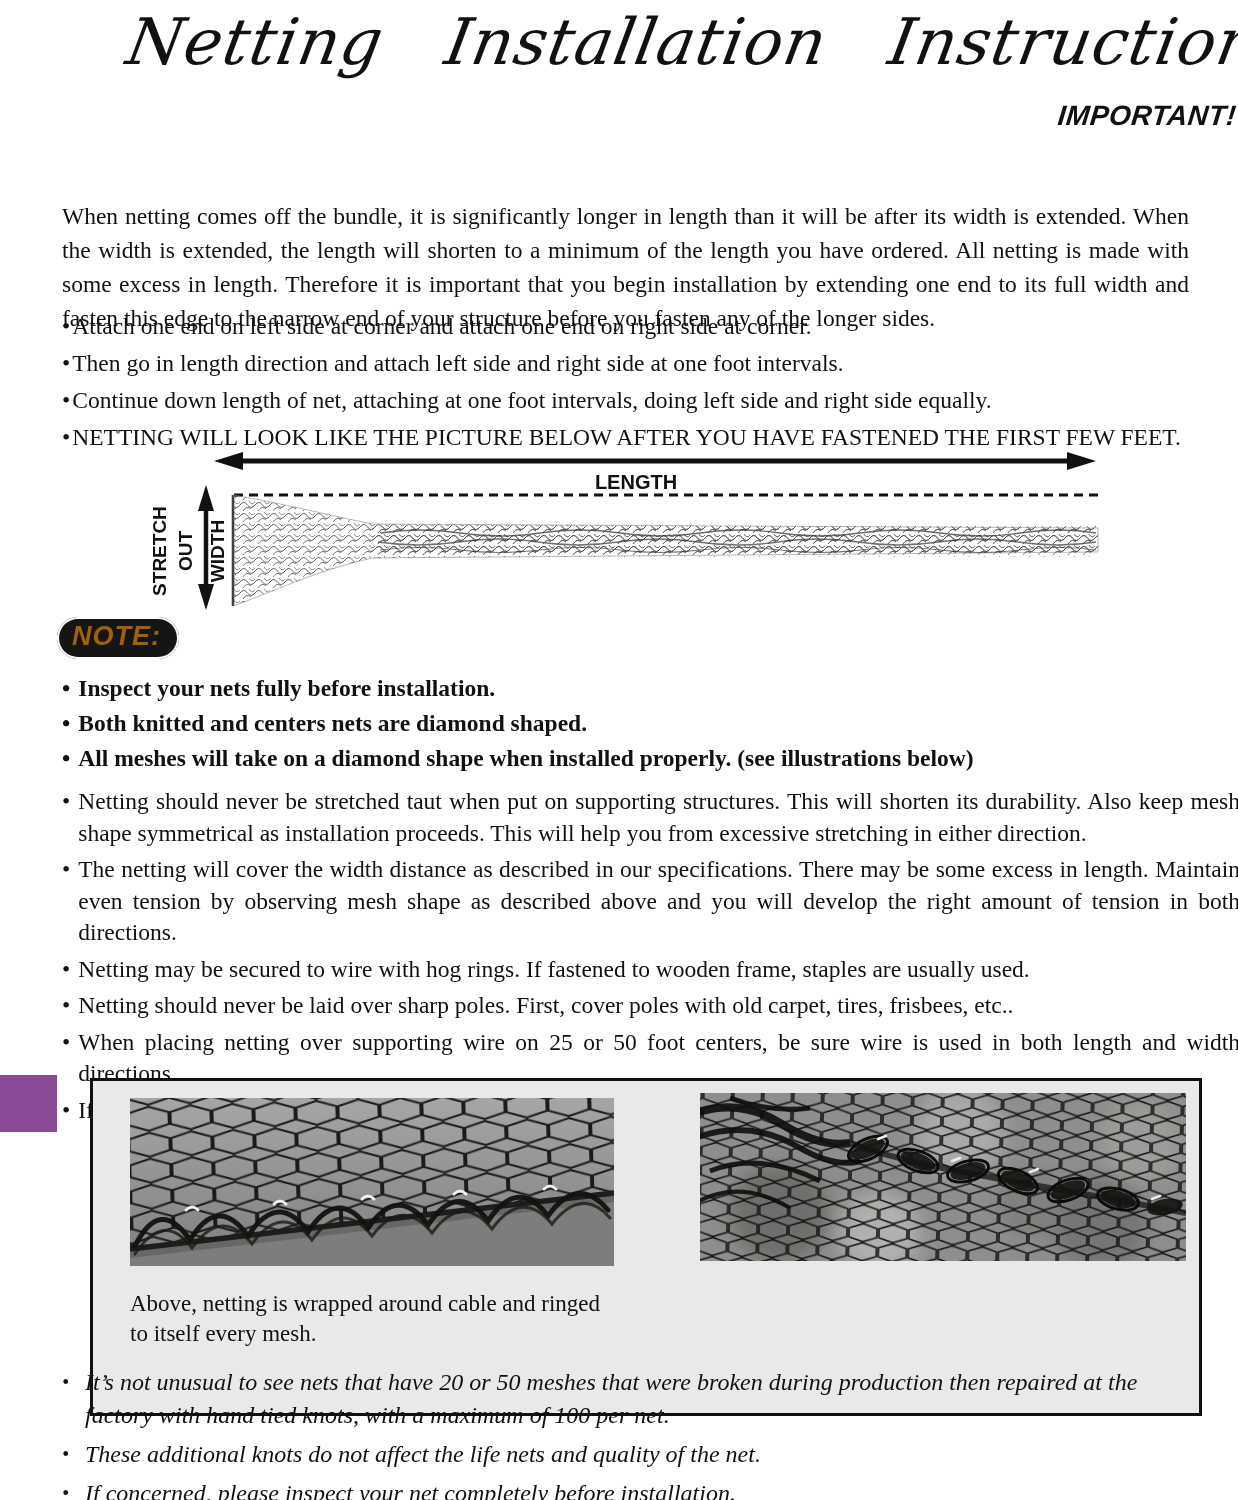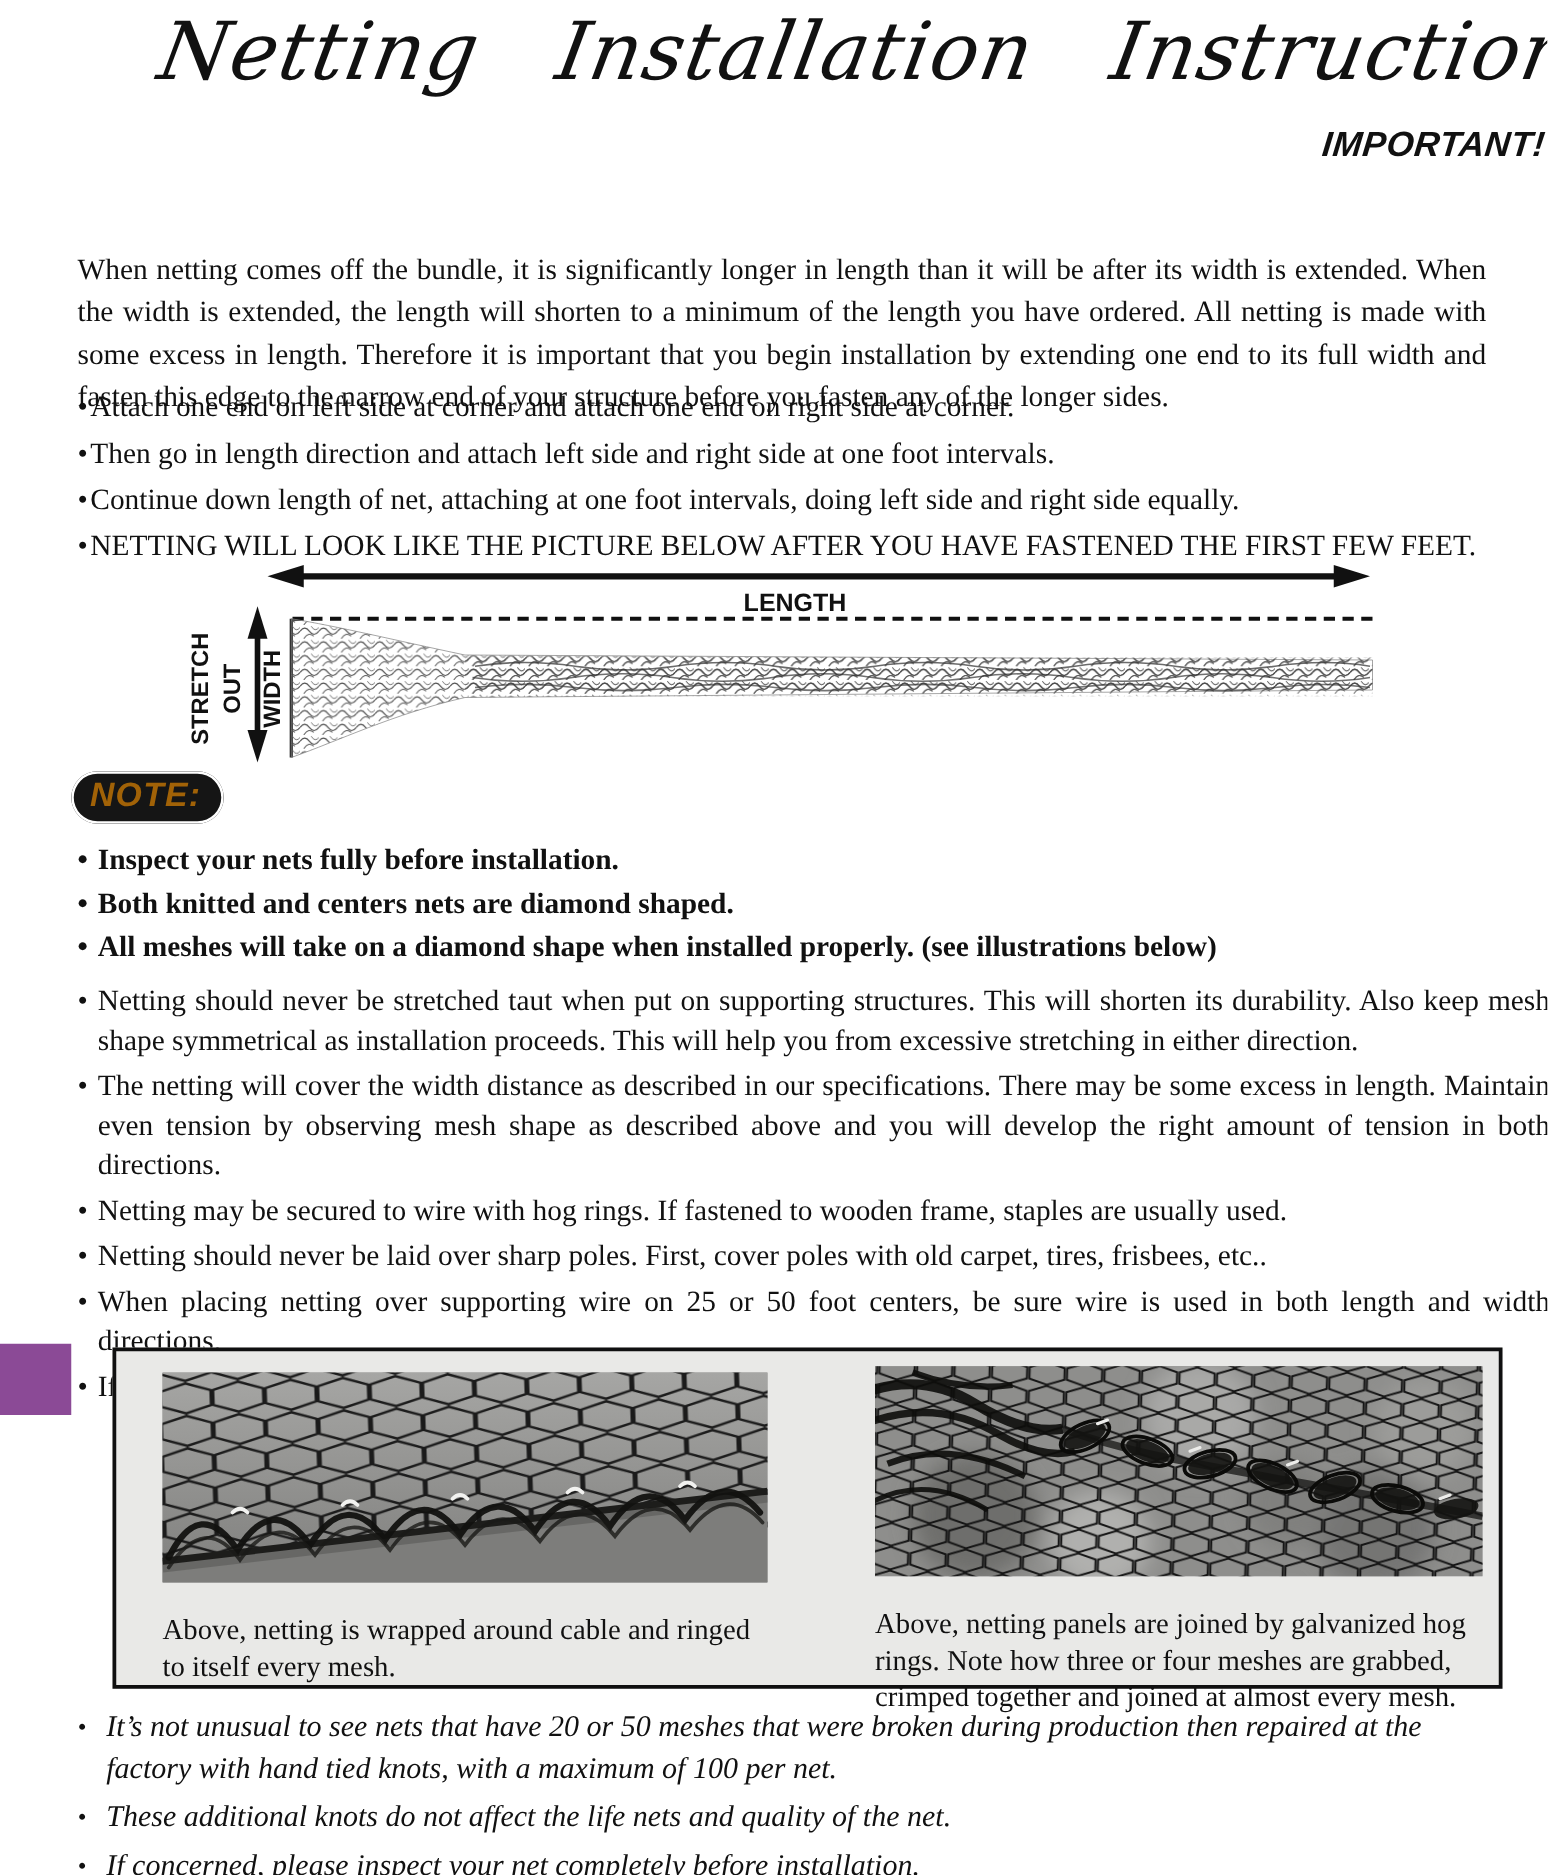--- a/index.html
+++ b/index.html
@@ -39,21 +39,21 @@
   .note-bold li{line-height:29px;margin-bottom:6px;}
   .note-bold .mk{margin-right:8px;}
 
   .note-reg{position:absolute;top:786px;left:62px;width:1178px;font-size:23.5px;}
   .note-reg li{line-height:31.5px;margin-bottom:5px;}
   .note-reg .mk{margin-right:8px;}
   .note-reg .txt{text-align:justify;}
 
   .accent{position:absolute;top:1075px;left:0;width:57px;height:57px;background:#8b4a96;}
 
-  .panel{position:absolute;top:1078px;left:90px;width:1112px;height:273px;
+  .panel{position:absolute;top:1078px;left:90px;width:1112px;height:338px;
       background:#e9e9e7;border:3px solid #101010;box-sizing:border-box;}
   .photo-card{position:absolute;}
   .photo-card svg{display:block;background:#8a8a88;}
   .card-left{left:37px;top:17px;width:484px;}
   .card-left svg{width:484px;height:168px;margin-bottom:10px;}
   .card-right{left:607px;top:12px;width:496px;}
   .card-right svg{width:486px;height:168px;margin-bottom:8px;}
   .caption{font-size:23px;line-height:29.5px;}
 
   .footer{position:absolute;top:1366px;left:62px;width:1108px;
@@ -249,21 +249,20 @@
           <ellipse cx="418" cy="106" rx="21" ry="10" fill="none" stroke="#0b0b09" stroke-width="3" transform="rotate(15 418 106)"></ellipse>
           <ellipse cx="465" cy="114" rx="18" ry="8" fill="#131311" opacity="0.9" transform="rotate(-10 465 114)"></ellipse>
         </g>
         <g stroke="#ededeb" stroke-width="2.5" fill="none" stroke-linecap="round">
           <path d="M178,46 l8,-3"></path>
             <path d="M252,68 l8,-3"></path>
             <path d="M330,79 l8,-3"></path>
             <path d="M452,106 l8,-3"></path>
         </g>
       </svg>
-      <p class="caption">Above, netting panels are joined by galvanized hog rings. Note how three or four meshes are grabbed, crimped together and joined at almost every mesh.</p>
     </div>
 
   </div>
 
   <ul class="blist footer">
     <li>
         <span class="mk">•</span>
         <span class="txt">It’s not unusual to see nets that have 20 or 50 meshes that were broken during production then repaired at the factory with hand tied knots, with a maximum of 100 per net.</span>
       </li>
     <li>

